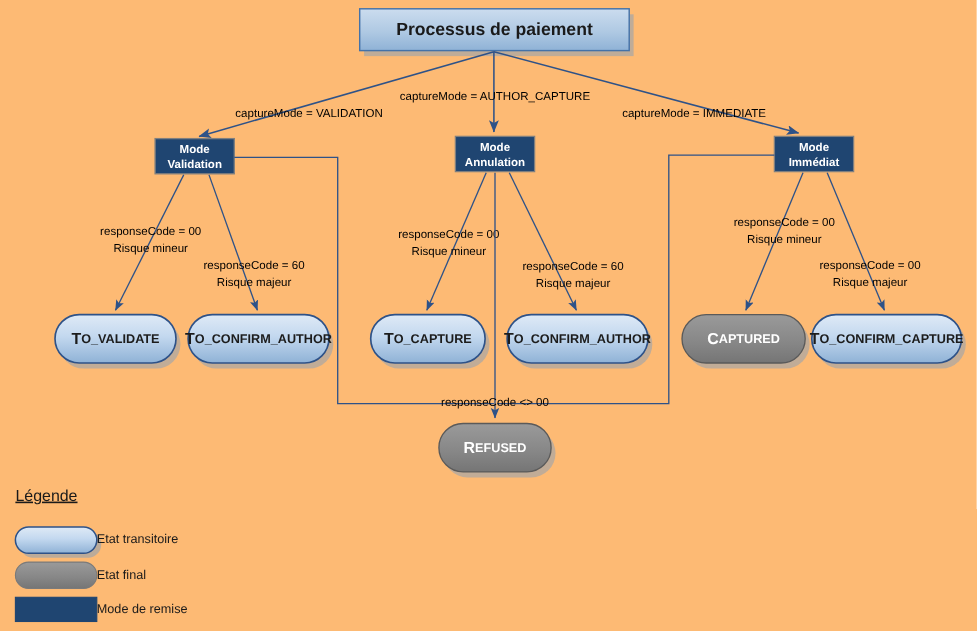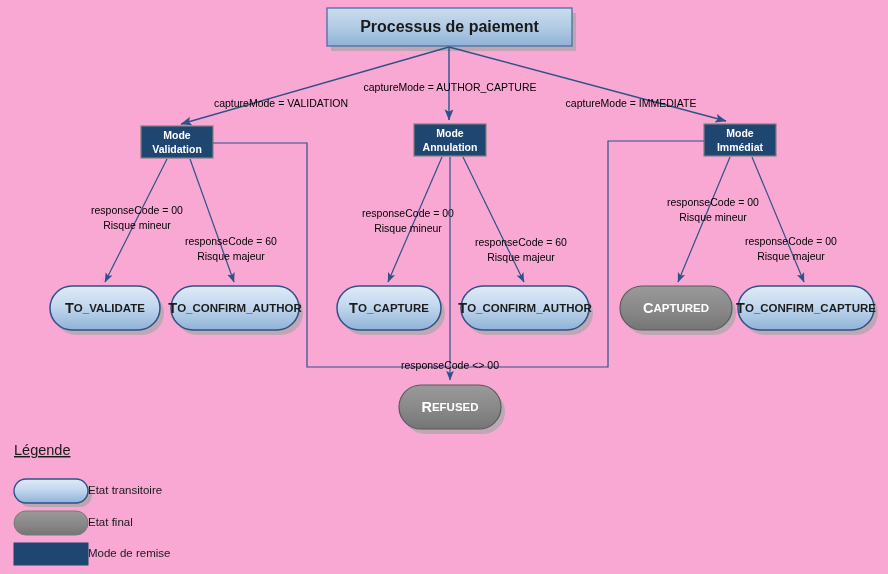--- a/index.html
+++ b/index.html
@@ -10,21 +10,21 @@
   body {
     font-family: "Liberation Sans", sans-serif;
     width: 888px;
     height: 574px;
     overflow: hidden;
   }
   #diagram-root {
     position: relative;
     width: 888px;
     height: 574px;
-    background: #f9a8d4;
+    background: #fdba74;
   }
   svg.canvas {
     position: absolute;
     top: 0;
     left: 0;
     width: 888px;
     height: 574px;
   }
   .edge-line {
     stroke: #2e5288;

